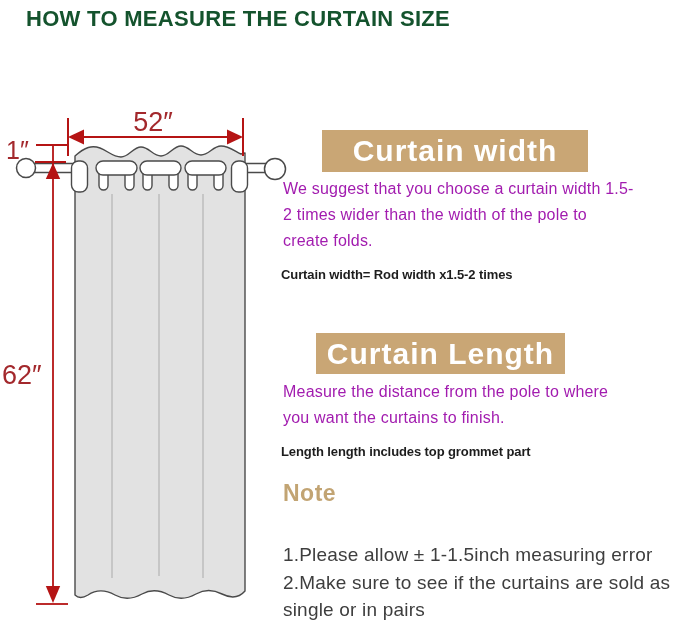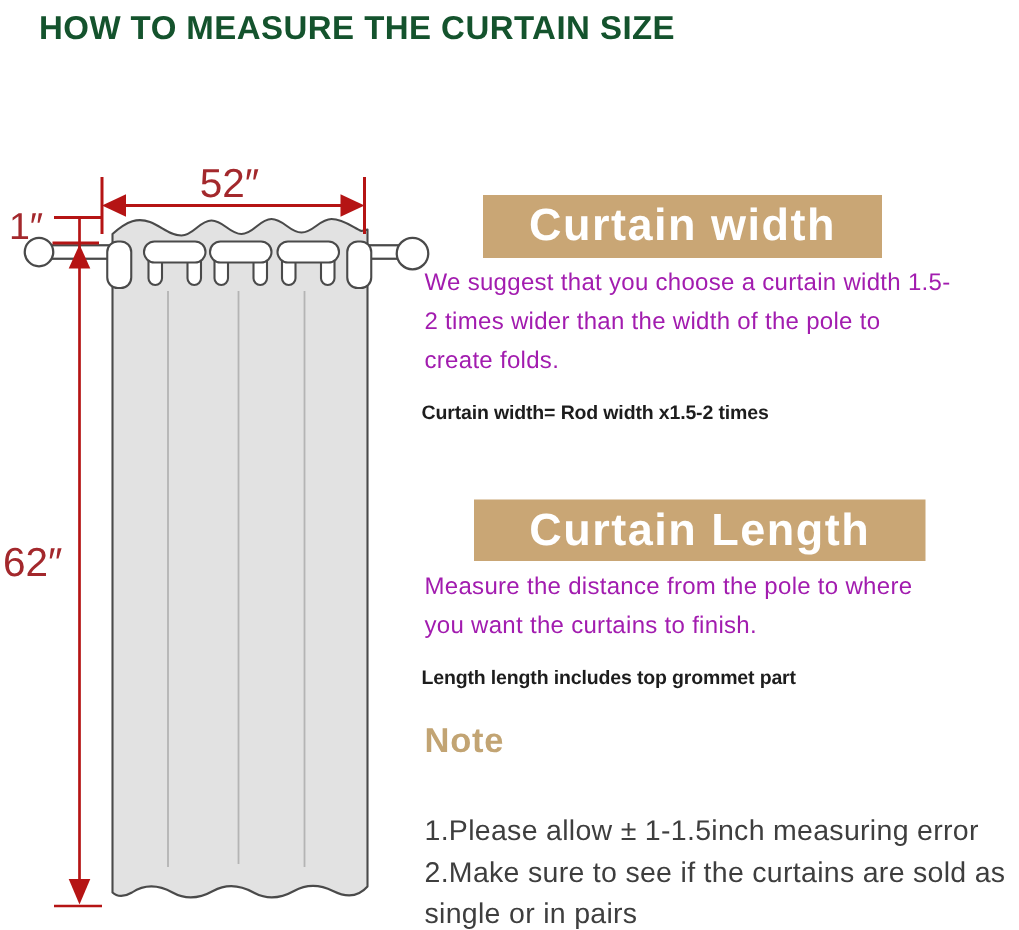--- a/index.html
+++ b/index.html
@@ -16,21 +16,21 @@
   .diagram-svg{position:absolute;left:0;top:0;width:300px;height:620px;}
   .dim-label{
     font-family:"Liberation Sans",sans-serif;
     fill:#a3282c;
   }
   .heading-box{
     position:absolute;background:#c9a675;color:#ffffff;
     font-weight:700;text-align:center;letter-spacing:1px;
   }
   .heading-box.width{left:322px;top:130px;width:266px;height:42px;font-size:30px;line-height:42px;text-align:center;}
-  .heading-box.length{left:316px;top:333px;width:301px;height:41px;font-size:30px;line-height:41px;}
+  .heading-box.length{left:316px;top:333px;width:249px;height:41px;font-size:30px;line-height:41px;}
   .para{
     position:absolute;color:#a21caf;font-size:16px;line-height:26px;letter-spacing:.2px;
   }
   .para.width{left:283px;top:176px;width:352px;}
   .para.length{left:283px;top:379px;width:352px;}
   .formula{
     position:absolute;color:#1d1d1d;font-size:13px;font-weight:700;
     letter-spacing:-.1px;white-space:nowrap;
   }
   .formula.width{left:281px;top:267px;}

